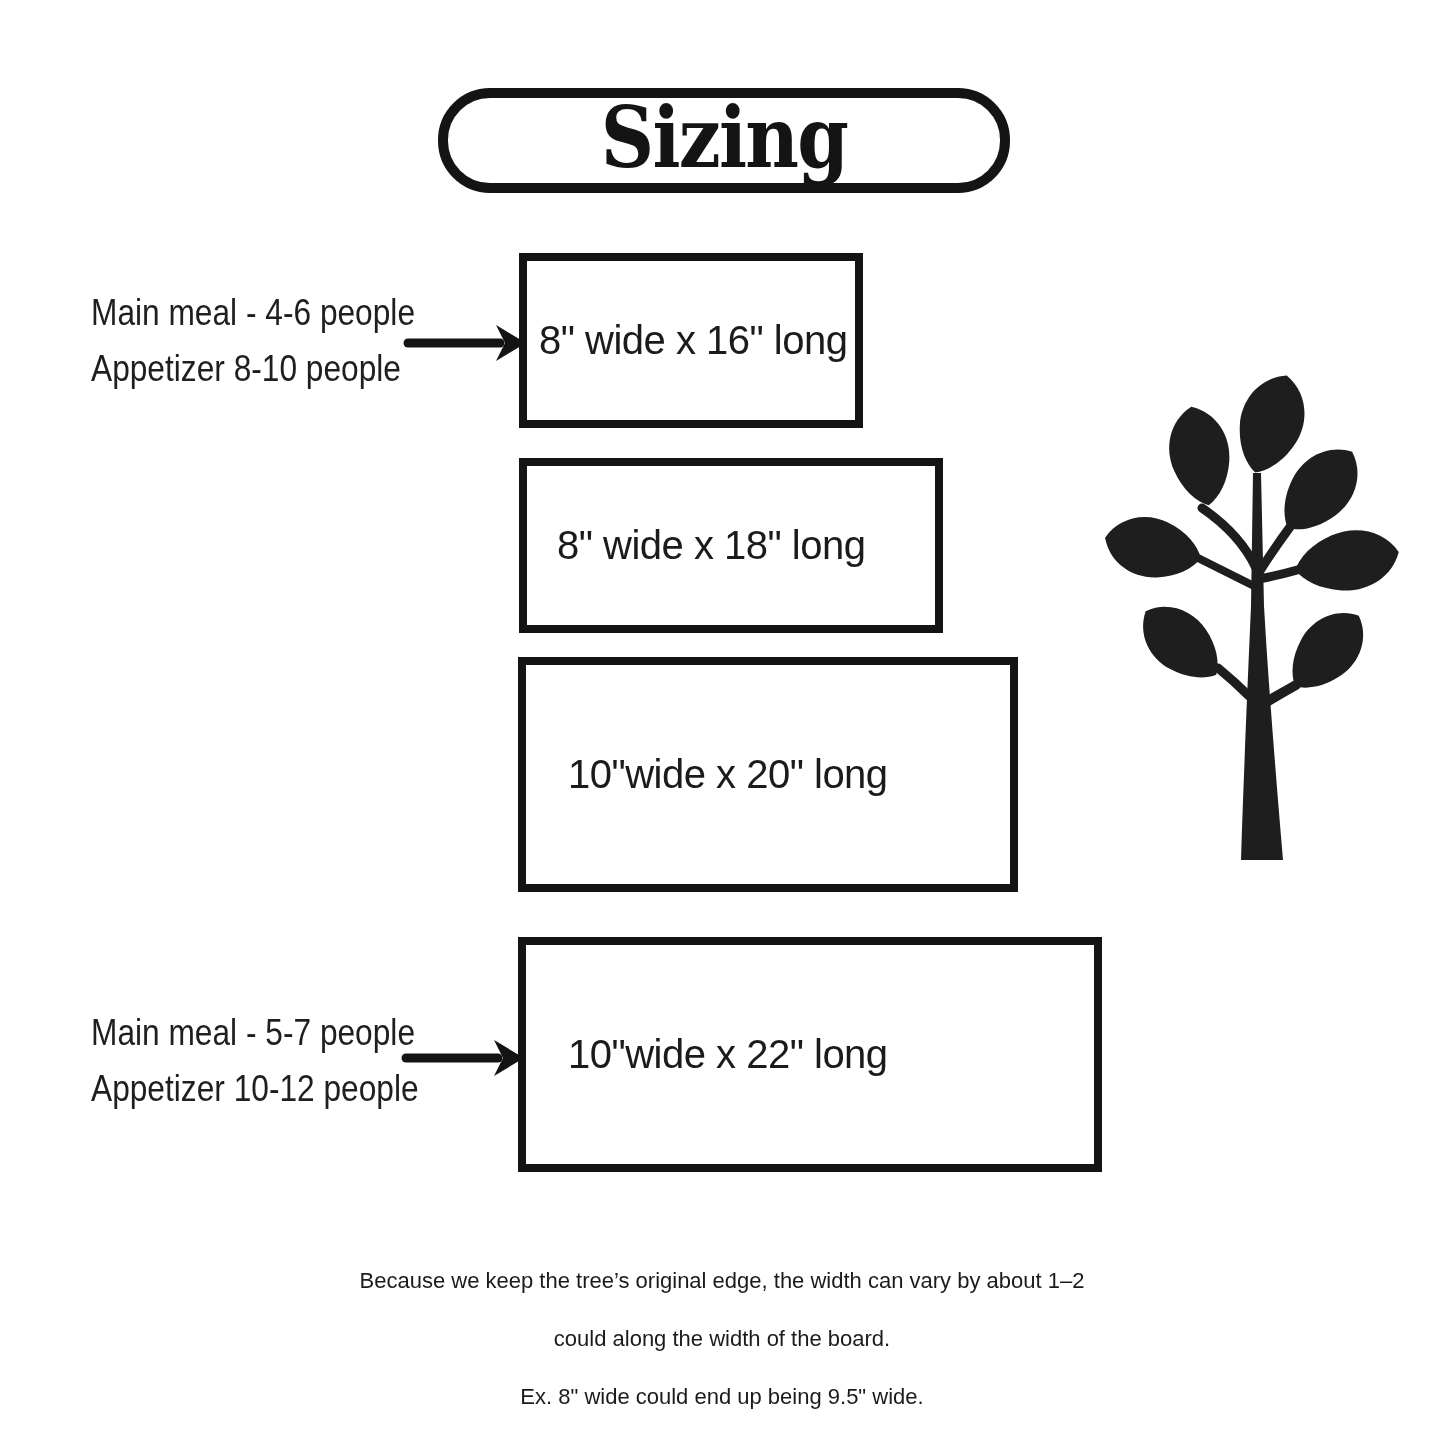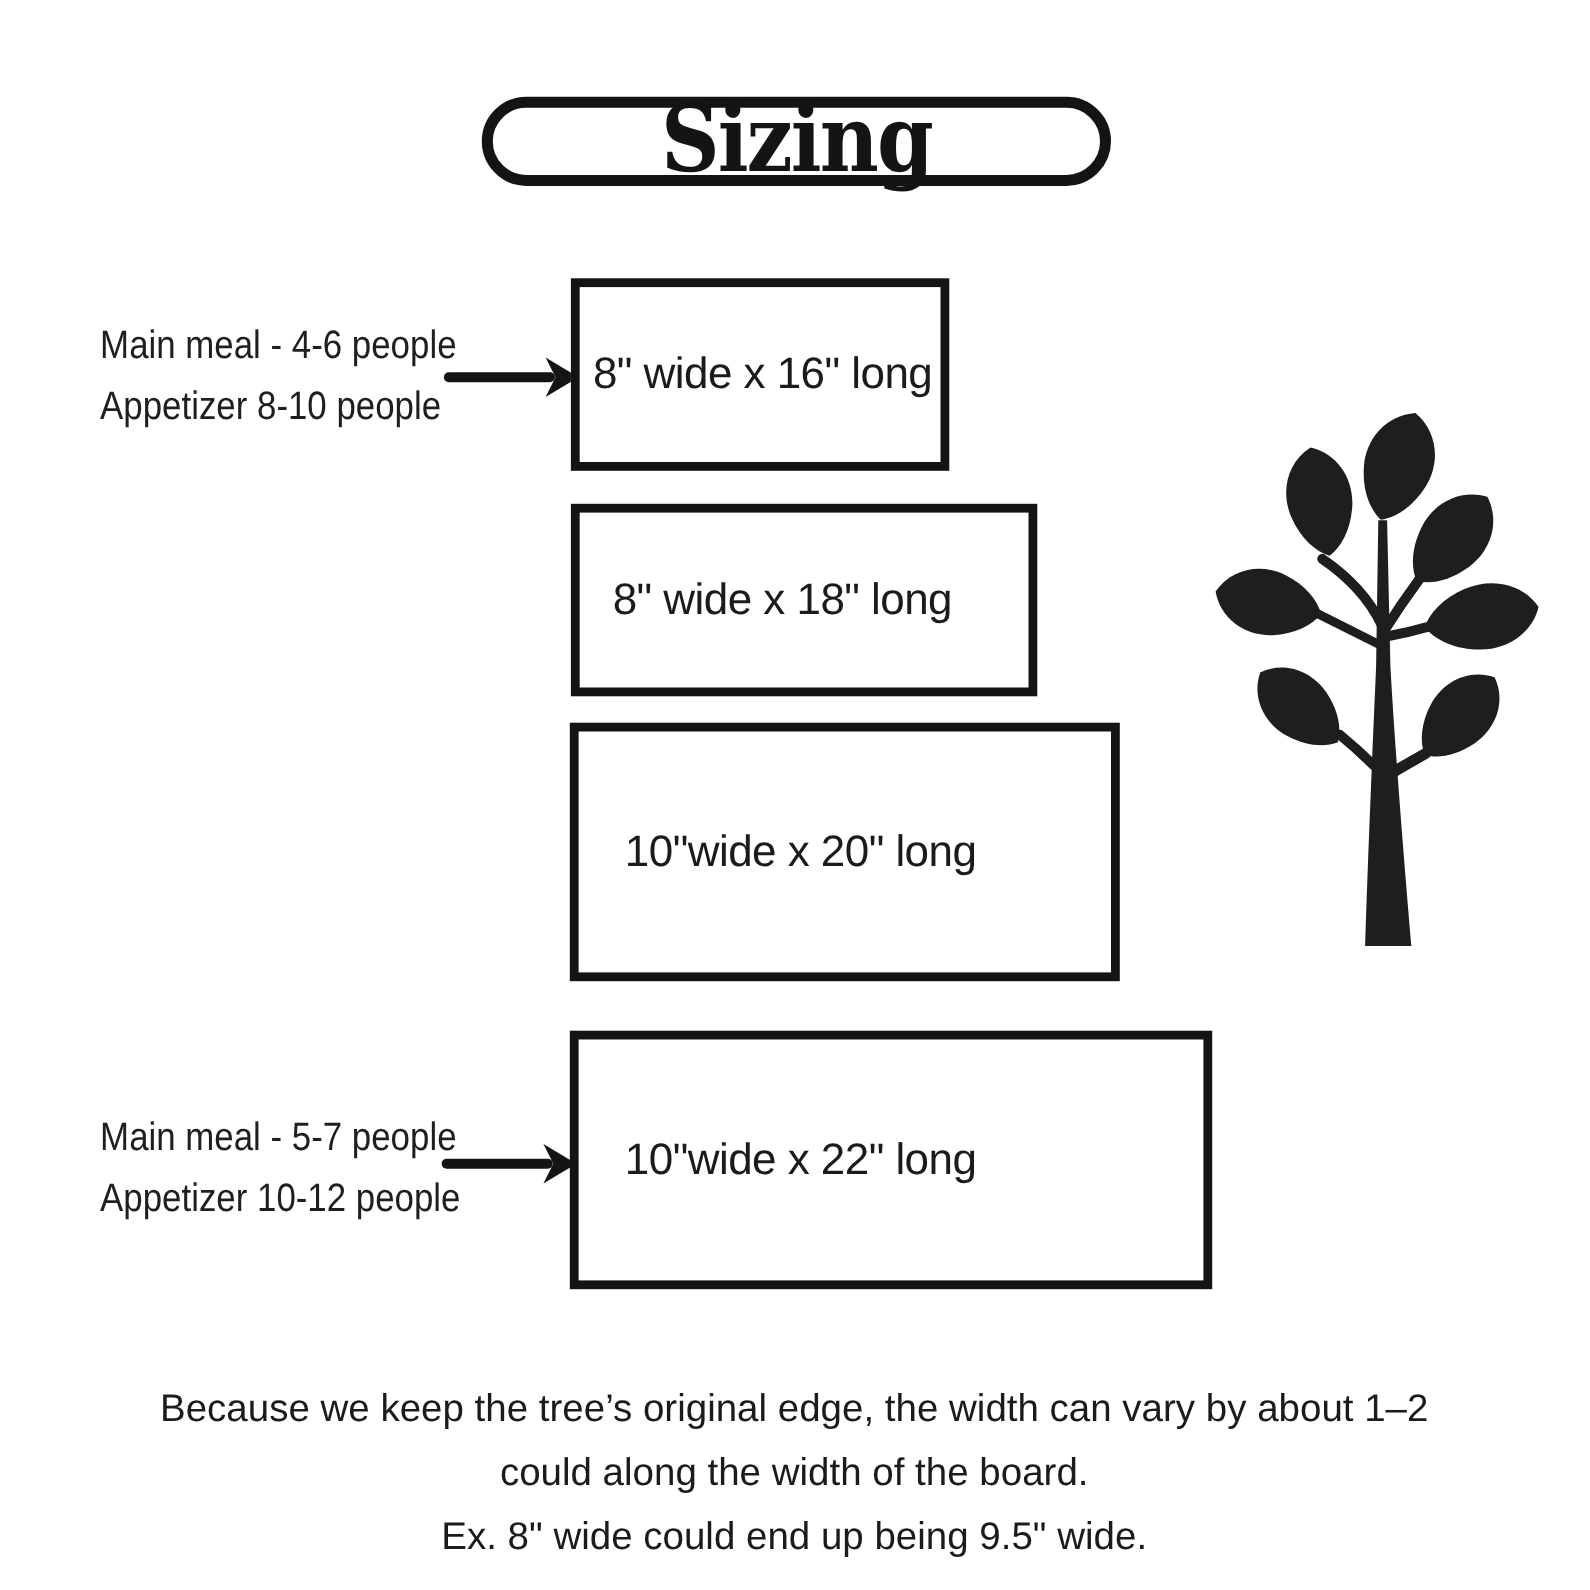--- a/index.html
+++ b/index.html
@@ -8,21 +8,21 @@
     background:#ffffff;
     font-family:"Liberation Sans", sans-serif;
     color:#1b1b1b;
     position:relative;
     overflow:hidden;
   }
   .canvas{position:absolute;inset:0;}
 
   
   .title-pill{
-    position:absolute;left:438px;top:88px;width:572px;height:81px;
+    position:absolute;left:438px;top:88px;width:572px;height:105px;
     border:10px solid #141414;border-radius:52px;
     box-sizing:border-box;
     display:flex;align-items:center;justify-content:center;
     background:#ffffff;
   }
   .title-text{
     font-family:"DejaVu Serif", serif;
     font-weight:bold;
     font-size:84px;
     letter-spacing:-2px;
@@ -66,21 +66,21 @@
   #arrow-1{left:403px;top:322px;}
   #arrow-2{left:401px;top:1037px;}
 
   
   .tree-svg{position:absolute;left:1090px;top:356px;width:310px;height:510px;}
 
   
   .footnote{
     position:absolute;left:52px;top:1252px;width:1340px;
     text-align:center;
-    font-size:35px;
+    font-size:22px;
     line-height:58px;
     color:#1b1b1b;
   }
 </style>
 </head>
 <body>
 
 <div class="canvas">
 
   <div class="title-pill">

